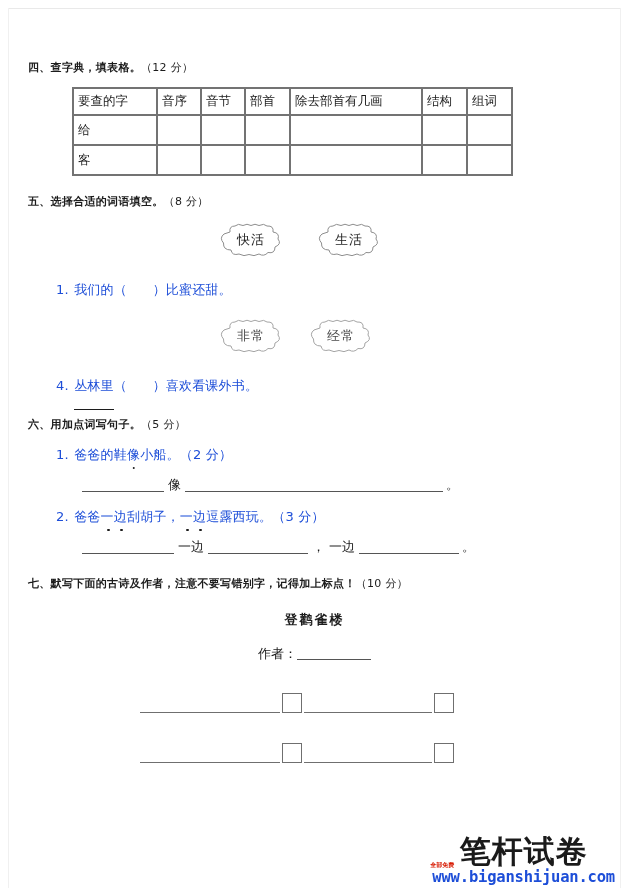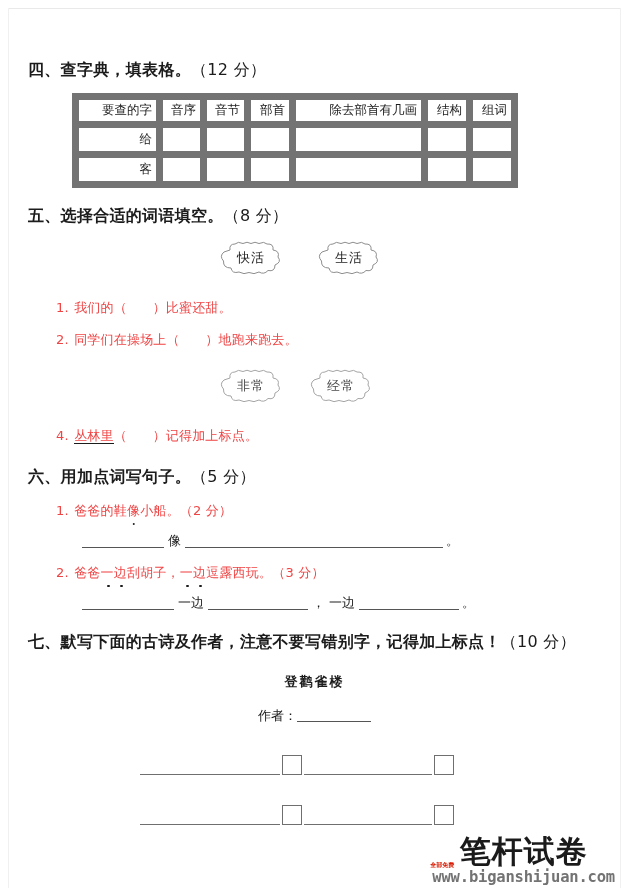--- a/index.html
+++ b/index.html
@@ -35,21 +35,21 @@
   }
 
   .content {
     position: absolute;
     left: 28px; top: 60px;
     width: 573px;
   }
 
   
   .sec-head {
-    font-size: 16px;
+    font-size: 11px;
     font-weight: bold;
     letter-spacing: 0.3px;
     color: #1c1c1c;
     white-space: nowrap;
   }
   .sec-head .pts {
     font-weight: normal;
   }
 
   
@@ -57,22 +57,22 @@
     margin-top: 12px;
     padding-left: 44px;
   }
   table.dict {
     border-collapse: collapse;
     border: 1px solid #6b6b6b;
     font-size: 12.5px;
     color: #1c1c1c;
   }
   table.dict td {
-    border: 7px solid #737373;
-    text-align: right;
+    border: 2px solid #737373;
+    text-align: left;
     vertical-align: middle;
     height: 28px;
     padding: 2px 4px;
     white-space: nowrap;
   }
   table.dict tr.hdr td { font-size: 12.5px; height: 27px; }
   table.dict td.c0 { width: 84px; }
   table.dict td.c1 { width: 44px; }
   table.dict td.c2 { width: 44px; }
   table.dict td.c3 { width: 45px; }
@@ -102,21 +102,21 @@
   }
   .bubble .btxt {
     position: relative;
     z-index: 2;
     letter-spacing: 1px;
   }
 
   
   .q {
     font-size: 13px;
-    color: #ef4444;
+    color: #1d4ed8;
     margin-top: 14px;
     padding-left: 28px;
     white-space: nowrap;
     letter-spacing: 0.2px;
   }
   .q .num { margin-right: 1px; }
   .q .paren { letter-spacing: 0; }
 
   
   .dotted {
@@ -141,21 +141,21 @@
     content: "";
     position: absolute;
     left: 25%;
     bottom: -5px;
     width: 2.5px; height: 2.5px;
     border-radius: 50%;
     background: #1c1c1c;
     box-shadow: 13px 0 0 0 #1c1c1c;
   }
   
-  .uline { border-bottom: 1px solid #1c1c1c; padding-bottom: 0px; }
+  .uline { border-bottom: 1px solid #1c1c1c; padding-bottom: 16px; }
 
   
   .ansline {
     margin-top: 14px;
     padding-left: 54px;
     font-size: 13px;
     color: #1c1c1c;
     white-space: nowrap;
     display: flex;
     align-items: flex-end;
@@ -227,21 +227,21 @@
     font-size: 31px;
     font-weight: bold;
     color: #1a1a1a;
     letter-spacing: 1px;
     display: block;
   }
   .logo .url {
     font-family: "DejaVu Sans Mono", "Liberation Mono", monospace;
     font-size: 15.5px;
     font-weight: bold;
-    color: #737373;
+    color: #1d4ed8;
     letter-spacing: -0.2px;
     display: block;
     margin-top: 3px;
   }
   .logo .free {
     position: absolute;
     left: -2px; bottom: 17px;
     font-size: 6px;
     font-weight: bold;
     color: #d81e06;
@@ -314,44 +314,40 @@
         </svg>
         <span class="btxt">生活</span>
       </div>
     </div>
 
     <div class="q">
       <span class="num">1.</span>
       <span>我们的</span><span class="paren">（　　）</span><span>比蜜还甜。</span>
     </div>
 
-    <div class="q">
-      <span class="num">2.</span>
-      <span>同学们在操场上</span><span class="paren">（　　）</span><span>地跑来跑去。</span>
-    </div>
 
     <div class="bubble-row" style="margin-top:16px;">
       <div class="bubble" style="left:190px; top:4px;">
         <svg class="cloudsvg" viewBox="0 0 66 34">
           <path d="M12,9 Q11,3 17,3 Q20,0 25,2.5 Q29,0 33,2.5 Q37,0 41,2.5 Q46,0 49,3 Q56,2.5 55,9 Q62,10 60,16 Q64,21 57,24 Q57,31 50,29.5 Q46,34 41,31 Q36,34 31,31.5 Q26,34 21,31 Q14,33 13,27 Q5,27 5.5,20 Q1,15 6,11 Z" fill="#ffffff" stroke="#a5a5a5" stroke-width="1"></path>
         </svg>
         <span class="btxt" style="color:#4a4a4a;">非常</span>
       </div>
       <div class="bubble" style="left:280px; top:4px;">
         <svg class="cloudsvg" viewBox="0 0 66 34">
           <path d="M12,9 Q11,3 17,3 Q20,0 25,2.5 Q29,0 33,2.5 Q37,0 41,2.5 Q46,0 49,3 Q56,2.5 55,9 Q62,10 60,16 Q64,21 57,24 Q57,31 50,29.5 Q46,34 41,31 Q36,34 31,31.5 Q26,34 21,31 Q14,33 13,27 Q5,27 5.5,20 Q1,15 6,11 Z" fill="#ffffff" stroke="#a5a5a5" stroke-width="1"></path>
         </svg>
         <span class="btxt" style="color:#4a4a4a;">经常</span>
       </div>
     </div>
 
 
     <div class="q">
       <span class="num">4.</span>
-      <span class="uline">丛林里</span><span class="paren">（　　）</span><span>记得加上标点。</span>
+      <span class="uline">丛林里</span><span class="paren">（　　）</span><span>喜欢看课外书。</span>
     </div>
 
     <div class="sec-head" style="margin-top:22px;">
       <span>六、用加点词写句子。</span><span class="pts">（5 分）</span>
     </div>
 
     <div class="q">
       <span class="num">1.</span>
       <span>爸爸的鞋</span><span class="dotted">像</span><span>小船。</span><span class="pts">（2 分）</span>
     </div>

